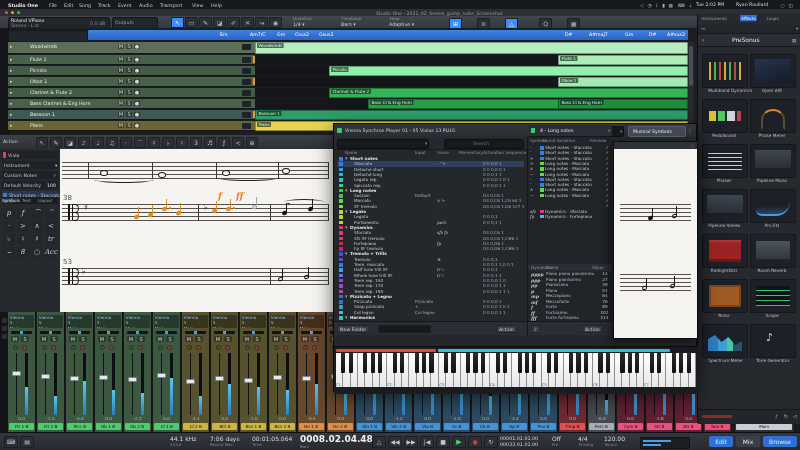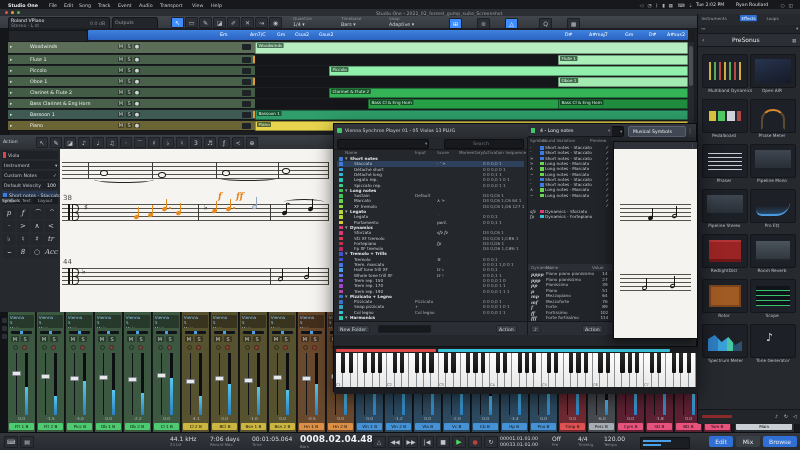--- a/index.html
+++ b/index.html
@@ -474,21 +474,21 @@
         <div class="nh nh-g" style="left: 192px; top: 56px;"></div>
         <div class="stem" style="left: 196.4px; top: 48px; background: rgb(151, 168, 189);"></div>
         <div class="nh nh-k" style="left: 222px; top: 62px;"></div>
         <div class="stem" style="left: 226.4px; top: 54px; background: rgb(23, 21, 15);"></div>
         <div class="abs" style="position: absolute; left: 227.4px; top: 54px; width: 3px; height: 1.4px; background: rgb(23, 21, 15); transform: rotate(28deg);"></div>
         <div class="nh nh-k" style="left: 248px; top: 58px;"></div>
         <div class="stem" style="left: 252.4px; top: 50px; background: rgb(23, 21, 15);"></div>
         <div class="dynt" style="left: 158px; top: 42px;">f</div>
         <div class="dynt" style="left: 176px; top: 42px;">ff</div>
         <div class="staff" style="left: 2px; top: 119px; width: 267px; height: 17px;"></div>
-        <div class="mnum" style="left: 3px; top: 109px;">44</div>
+        <div class="mnum" style="left: 3px; top: 109px;">53</div>
         <div class="bline" style="left: 210px; top: 119px;"></div>
         <div class="bline" style="left: 268px; top: 119px;"></div>
         <div class="cb1" style="left: 8px; top: 119px;"></div>
         <div class="cb2" style="left: 11.5px; top: 119px;"></div>
         <div class="cc" style="left: 13px; top: 119px;"></div>
         <div class="cc" style="left: 13px; top: 127px;"></div>
         <div class="acc" style="left: 22px; top: 119px;">♭</div>
         <div class="nh nh-h" style="left: 218px; top: 128px;"></div>
         <div class="stem" style="left: 222.4px; top: 120px; background: rgb(23, 21, 15);"></div>
         <div class="nh nh-h" style="left: 244px; top: 126px;"></div>

